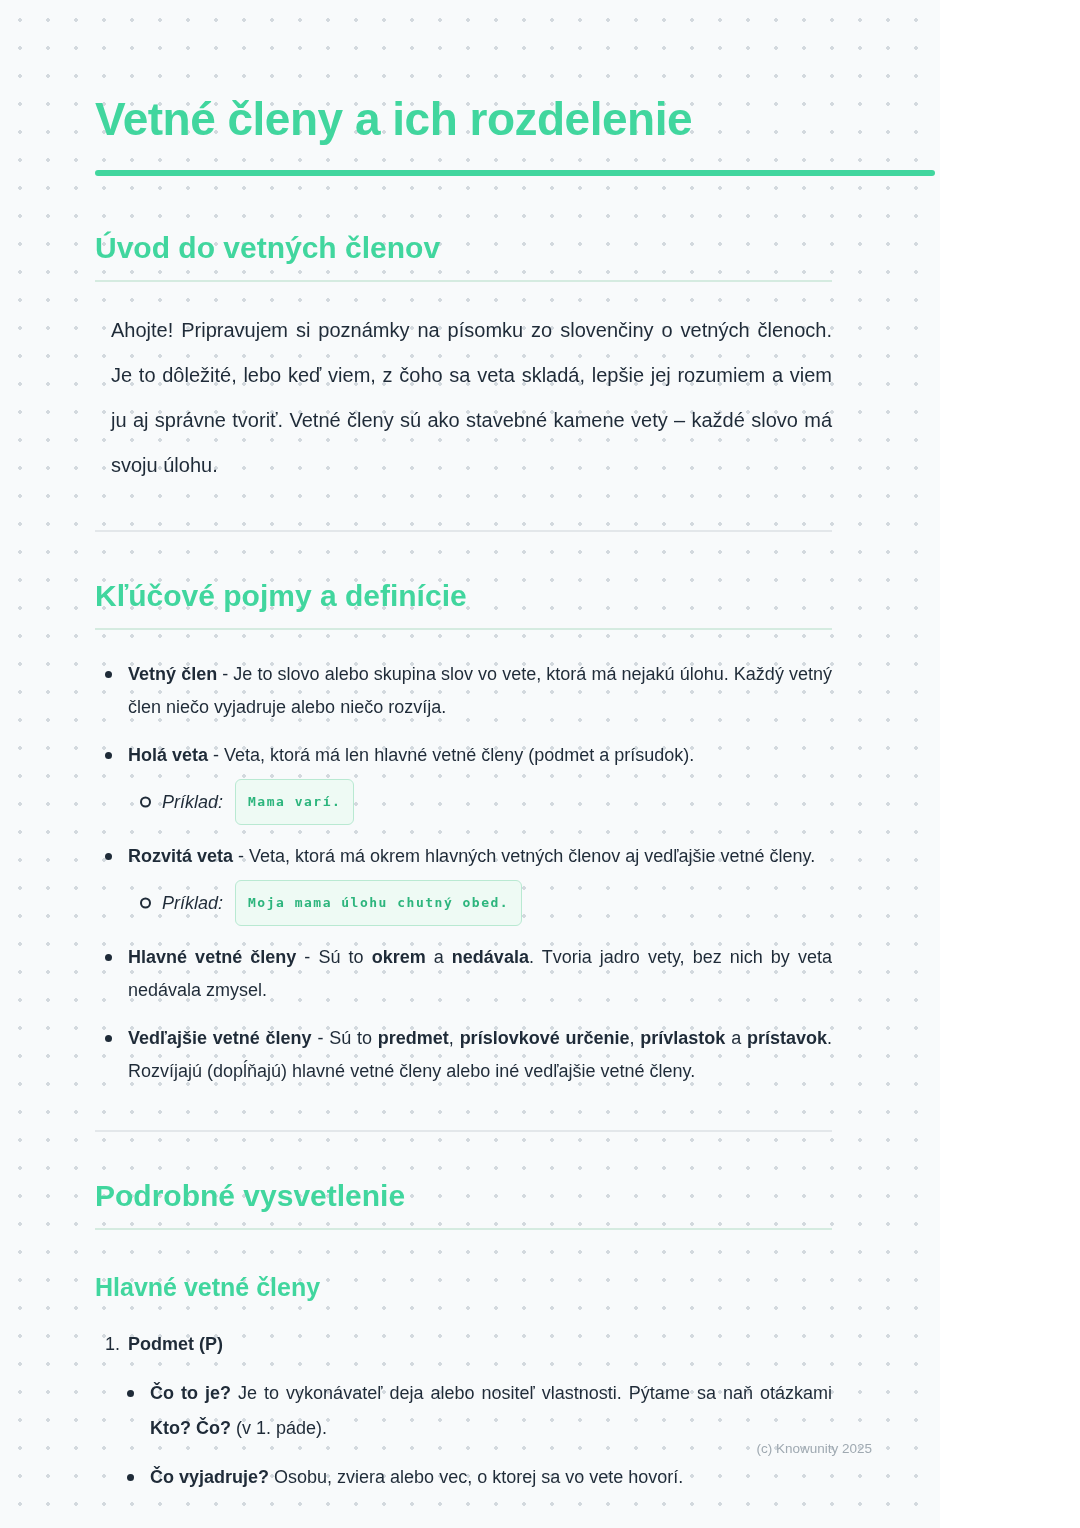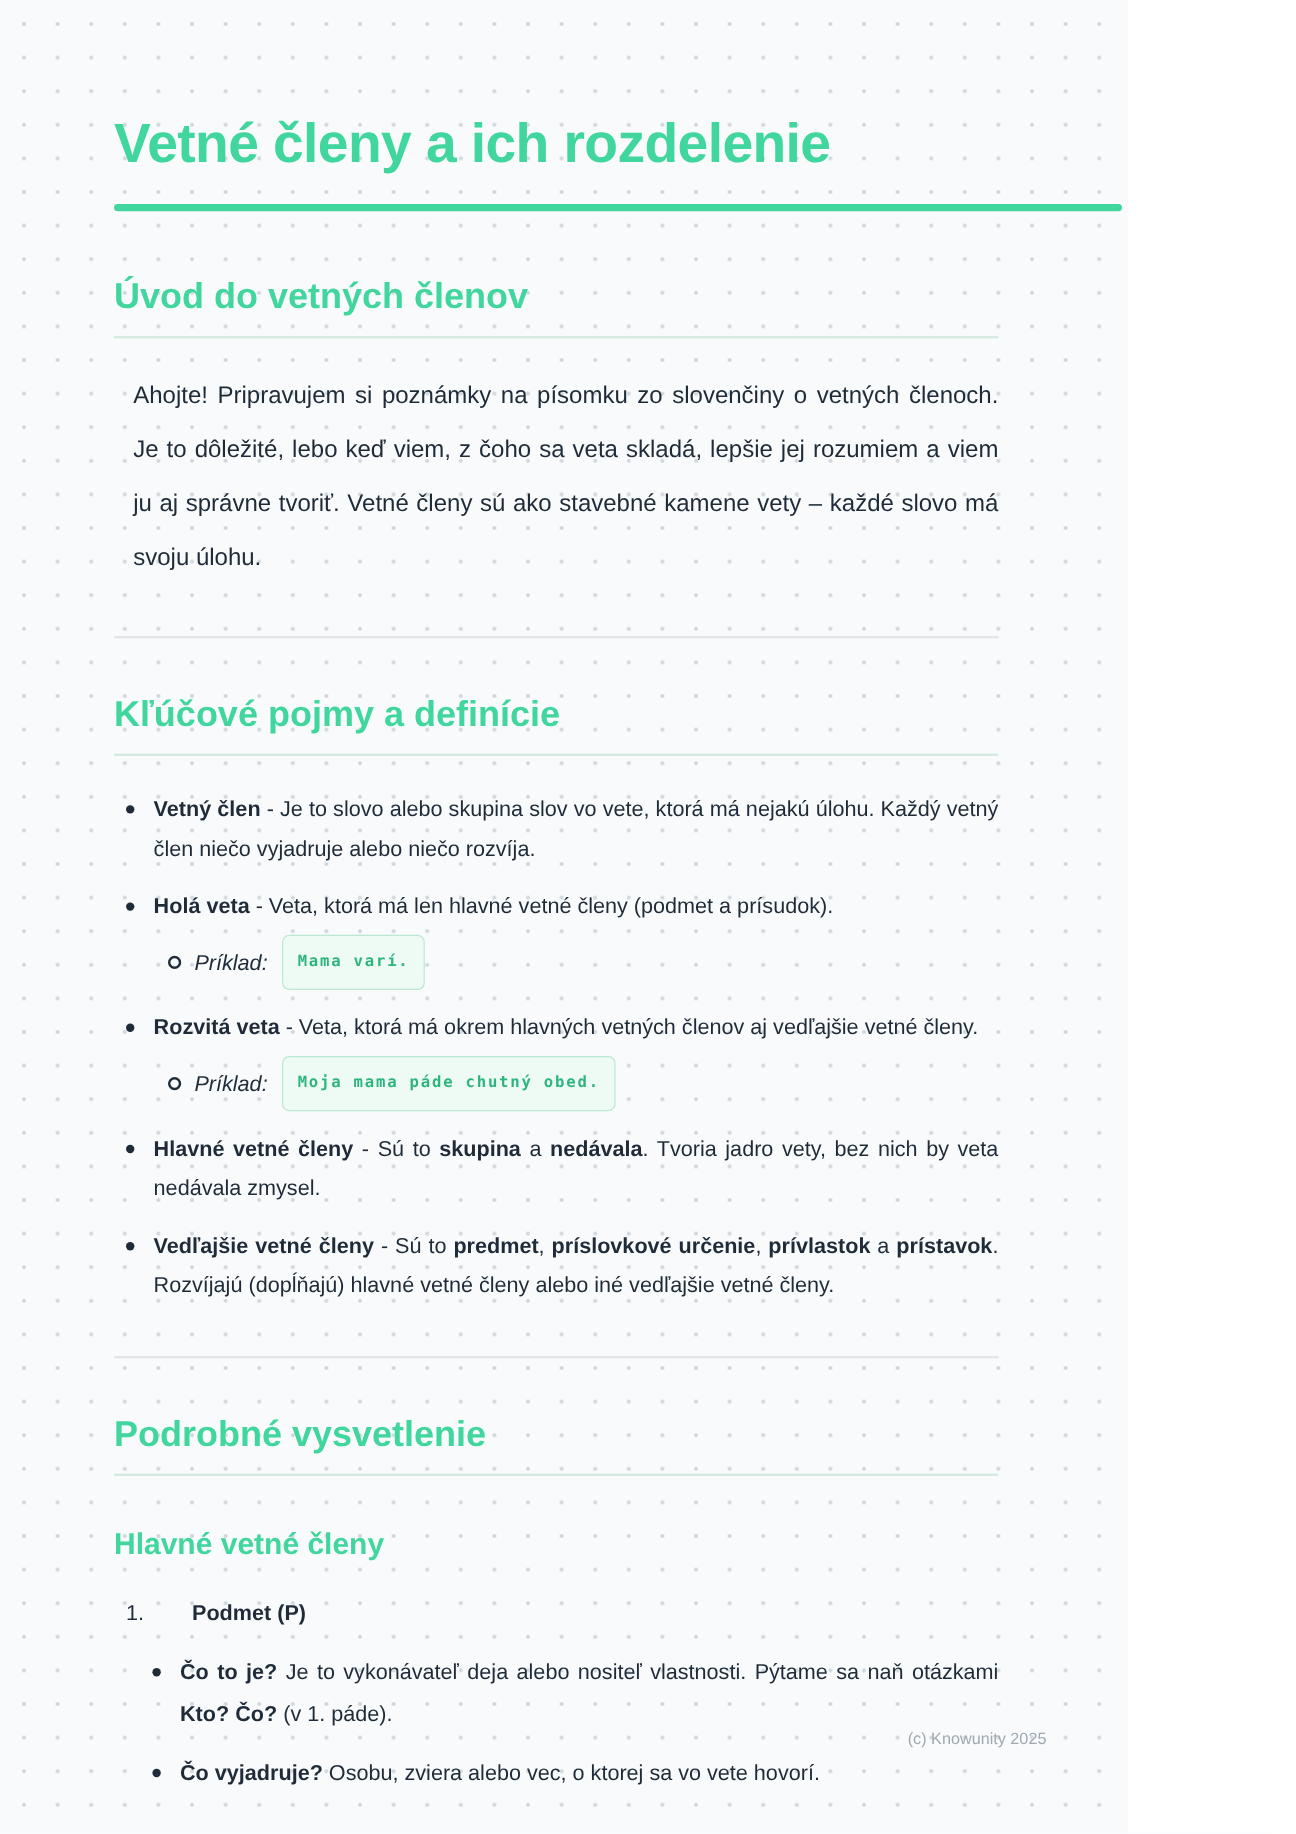--- a/index.html
+++ b/index.html
@@ -133,21 +133,21 @@
     white-space: nowrap;
   }
   .num-item { margin-top: 28px; }
   .num-row {
     font-size: 18px;
     line-height: 28px;
     padding-left: 10px;
     margin-bottom: 18px;
   }
   .num { margin-right: 8px; }
-  .num-label { font-weight: 700; margin-left: 32px; }
+  .num-label { font-weight: 700; }
   ul.l2 {
     list-style: none;
     margin: 0;
     padding: 0 0 0 28px;
   }
   li.b2 {
     position: relative;
     padding-left: 27px;
     margin-bottom: 14px;
     font-size: 18px;
@@ -204,26 +204,26 @@
           <div class="example">
             <span class="example-label">Príklad:</span>
             <span class="code-chip">Mama varí.</span>
           </div>
         </li>
 
         <li class="b1">
           <span class="rich"><span class="bold">Rozvitá veta</span><span> - Veta, ktorá má okrem hlavných vetných členov aj vedľajšie vetné členy.</span></span>
           <div class="example">
             <span class="example-label">Príklad:</span>
-            <span class="code-chip">Moja mama páde chutný obed.</span>
+            <span class="code-chip">Moja mama úlohu chutný obed.</span>
           </div>
         </li>
 
         <li class="b1">
-          <span class="rich"><span class="bold">Hlavné vetné členy</span><span> - Sú to </span><span class="bold">skupina</span><span> a </span><span class="bold">nedávala</span><span>. Tvoria jadro vety, bez nich by veta nedávala zmysel.</span></span>
+          <span class="rich"><span class="bold">Hlavné vetné členy</span><span> - Sú to </span><span class="bold">okrem</span><span> a </span><span class="bold">nedávala</span><span>. Tvoria jadro vety, bez nich by veta nedávala zmysel.</span></span>
         </li>
 
         <li class="b1">
           <span class="rich"><span class="bold">Vedľajšie vetné členy</span><span> - Sú to </span><span class="bold">predmet</span><span>, </span><span class="bold">príslovkové určenie</span><span>, </span><span class="bold">prívlastok</span><span> a </span><span class="bold">prístavok</span><span>. Rozvíjajú (dopĺňajú) hlavné vetné členy alebo iné vedľajšie vetné členy.</span></span>
         </li>
 
       </ul>
     </section>
 
     <hr class="divider">

